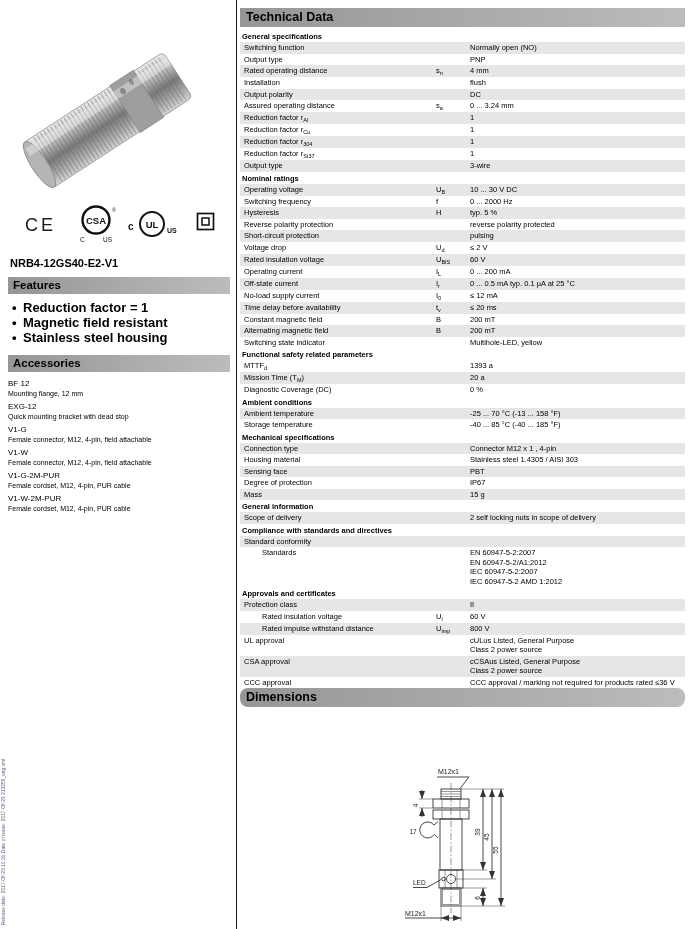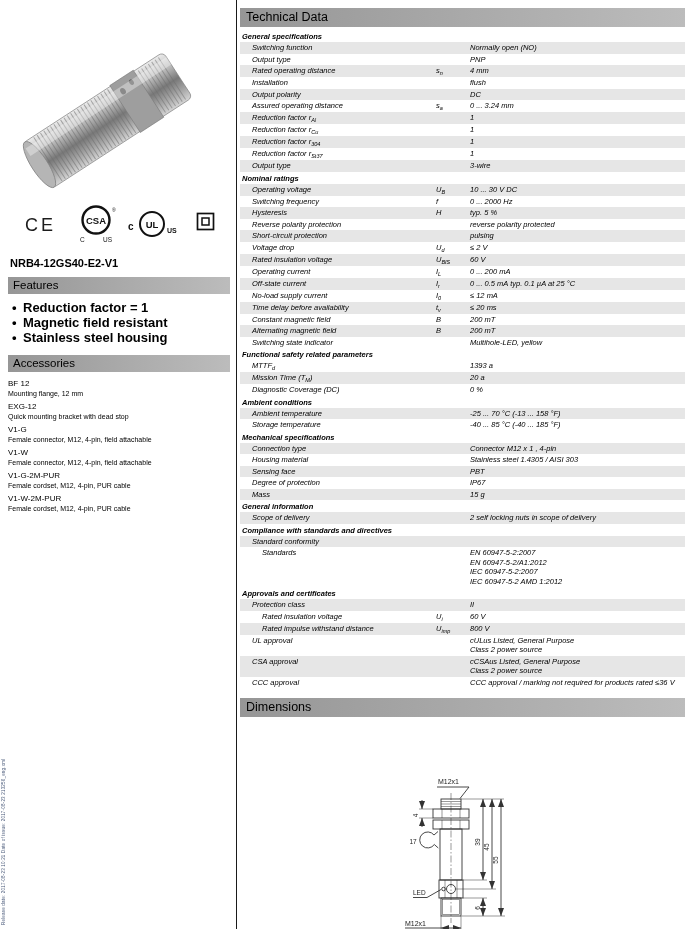--- a/index.html
+++ b/index.html
@@ -1,42 +1,42 @@
 <!DOCTYPE html>
 <html><head>
 <meta charset="utf-8">
 <style>
   html,body{margin:0;padding:0;}
   body{font-family:"Liberation Sans",sans-serif;background:#fff;}
   .page{position:relative;width:689px;height:929px;background:#fff;overflow:hidden;}
   .col-divider{position:absolute;left:236px;top:0;width:1px;height:929px;background:#1a1a1a;}
   .left-col{position:absolute;left:8px;top:10px;width:222px;}
   .right-col{position:absolute;left:240px;top:8px;width:445px;}
-  .bar{background:linear-gradient(to right,#969696,#bcbcbc);color:#000;font-weight:normal;}
+  .bar{background:linear-gradient(to right,#969696,#bcbcbc);color:#000;font-weight:bold;}
   .bar.big{font-size:12.5px;padding:2px 6px 3px 6px;}
   .bar.small{font-size:11.5px;padding:2px 5px 3px 5px;}
   .tsec-header{font-weight:bold;font-size:7.5px;padding:2px 0 1px 2px;line-height:9px;}
   .trow{display:flex;align-items:flex-start;font-size:7.5px;line-height:9.5px;padding:1px 0;min-height:11px;box-sizing:border-box;}
   .trow.shaded{background:#e6e6e6;}
   .tlabel{width:196px;box-sizing:border-box;flex:none;}
-  .tlabel.ind1{padding-left:12px;}
+  .tlabel.ind1{padding-left:4px;}
   .tlabel.ind2{padding-left:22px;}
   .tsym{width:34px;flex:none;}
   .tval{flex:1;}
   sub{font-size:5.5px;line-height:1;vertical-align:-1.5px;}
   .model-number{font-weight:bold;font-size:11px;padding:7px 2px 8px 2px;}
   .features-list{list-style:none;margin:6px 0 10px 0;padding:0 0 0 4px;}
   .features-list li{font-weight:bold;font-size:13px;line-height:15px;padding-left:11px;position:relative;}
   .features-list li::before{content:"\2022";position:absolute;left:0;top:0;}
   .acc-list{margin:4px 0 0 0;padding:0;}
   .acc-name{font-weight:normal;font-size:8px;line-height:11px;padding-top:2px;}
   .acc-desc{font-size:7px;line-height:10px;}
   .certs{position:relative;height:48px;margin-top:6px;}
   .cert{position:absolute;}
-  .dims-bar{margin-top:10px;}
+  .dims-bar{margin-top:0;border-radius:8px;}
   .dims-wrap{margin:20px 0 0 135px;}
   .vfooter{position:absolute;left:1px;top:693px;height:232px;writing-mode:vertical-rl;transform:rotate(180deg);font-size:4.5px;color:#4a5a7a;letter-spacing:.2px;white-space:nowrap;overflow:hidden;}
   svg text{font-family:"Liberation Sans",sans-serif;}
 </style>
 </head>
 <body>
 
 <div class="page">
   <div class="col-divider"></div>
 
@@ -143,21 +143,21 @@
         <div class="acc-name">V1-G-2M-PUR</div>
         <div class="acc-desc">Female cordset, M12, 4-pin, PUR cable</div>
         <div class="acc-name">V1-W-2M-PUR</div>
         <div class="acc-desc">Female cordset, M12, 4-pin, PUR cable</div>
       </div>
   </div>
 
   <div class="right-col">
     <div class="bar big">Technical Data</div>
 
-    <div id="tech-sections" style="margin-top:3px;font-style:italic;">
+    <div id="tech-sections" style="margin-top:3px;">
         <div class="tsec-header">General specifications</div>
         <div class="trow shaded">
           <span class="tlabel ind1">Switching function</span>
           <span class="tsym"></span>
           <span class="tval">
             <div>Normally open (NO)</div>
           </span>
         </div>
         <div class="trow">
           <span class="tlabel ind1">Output type</span>

